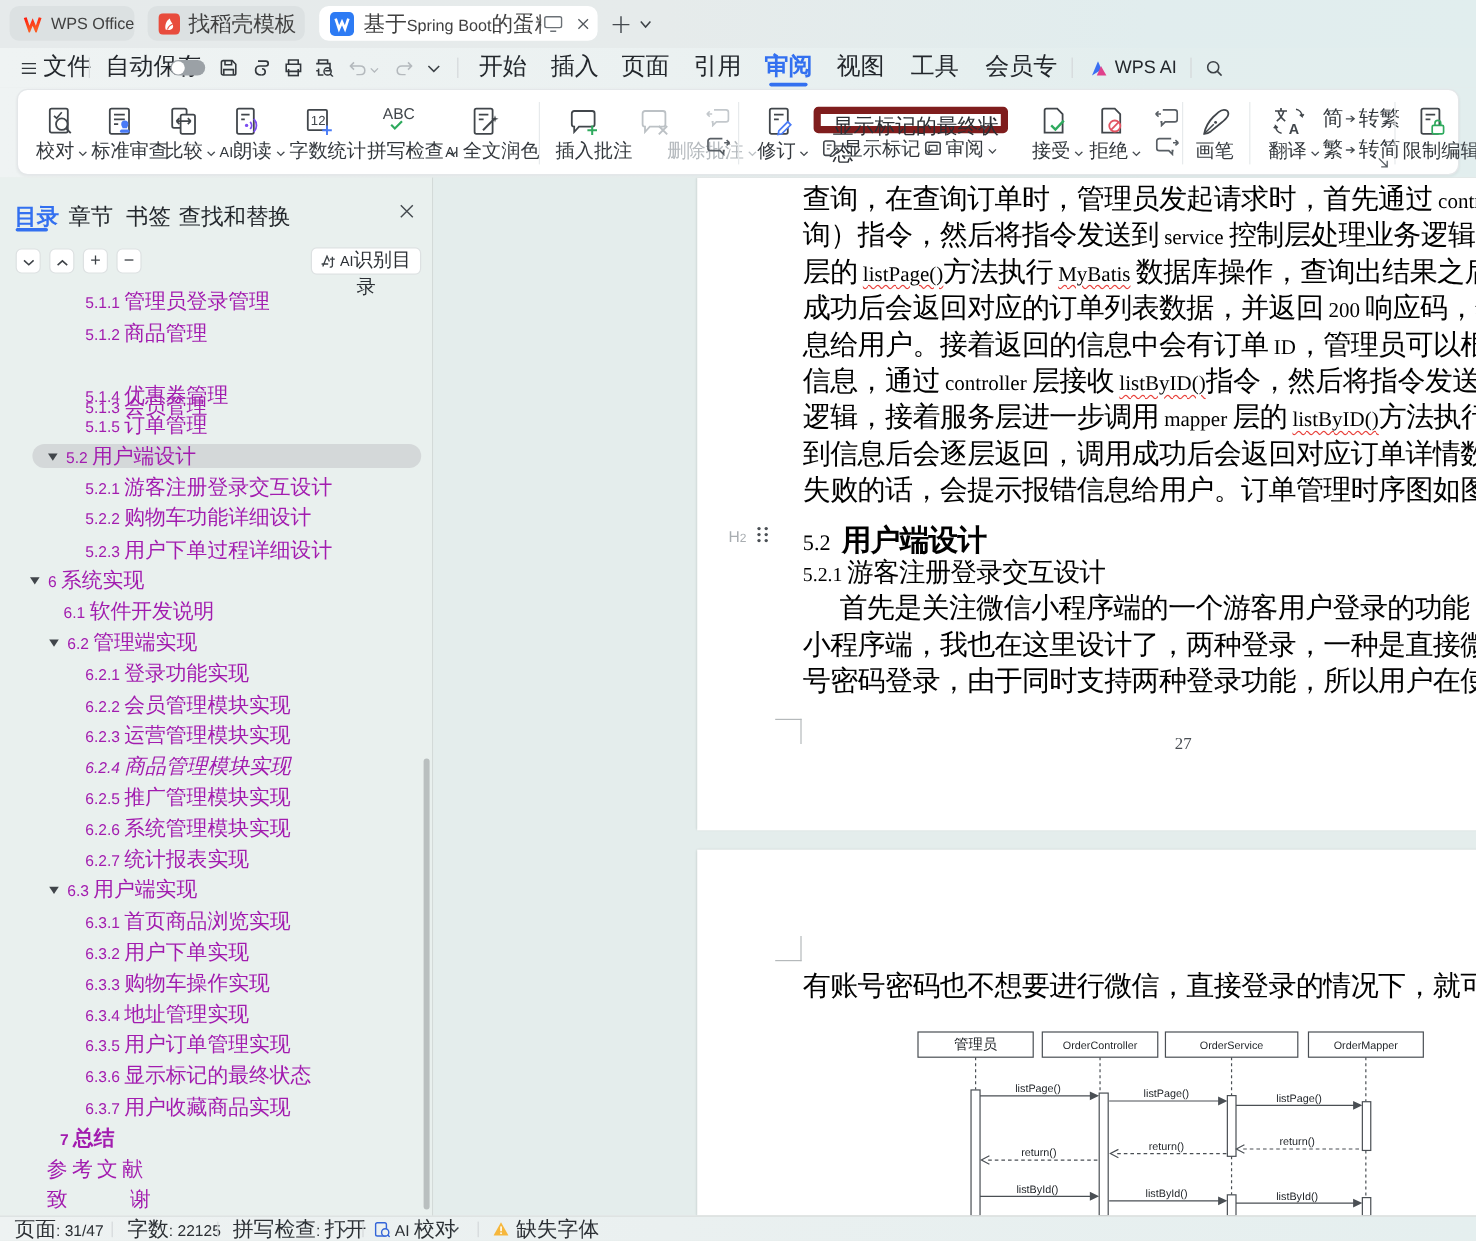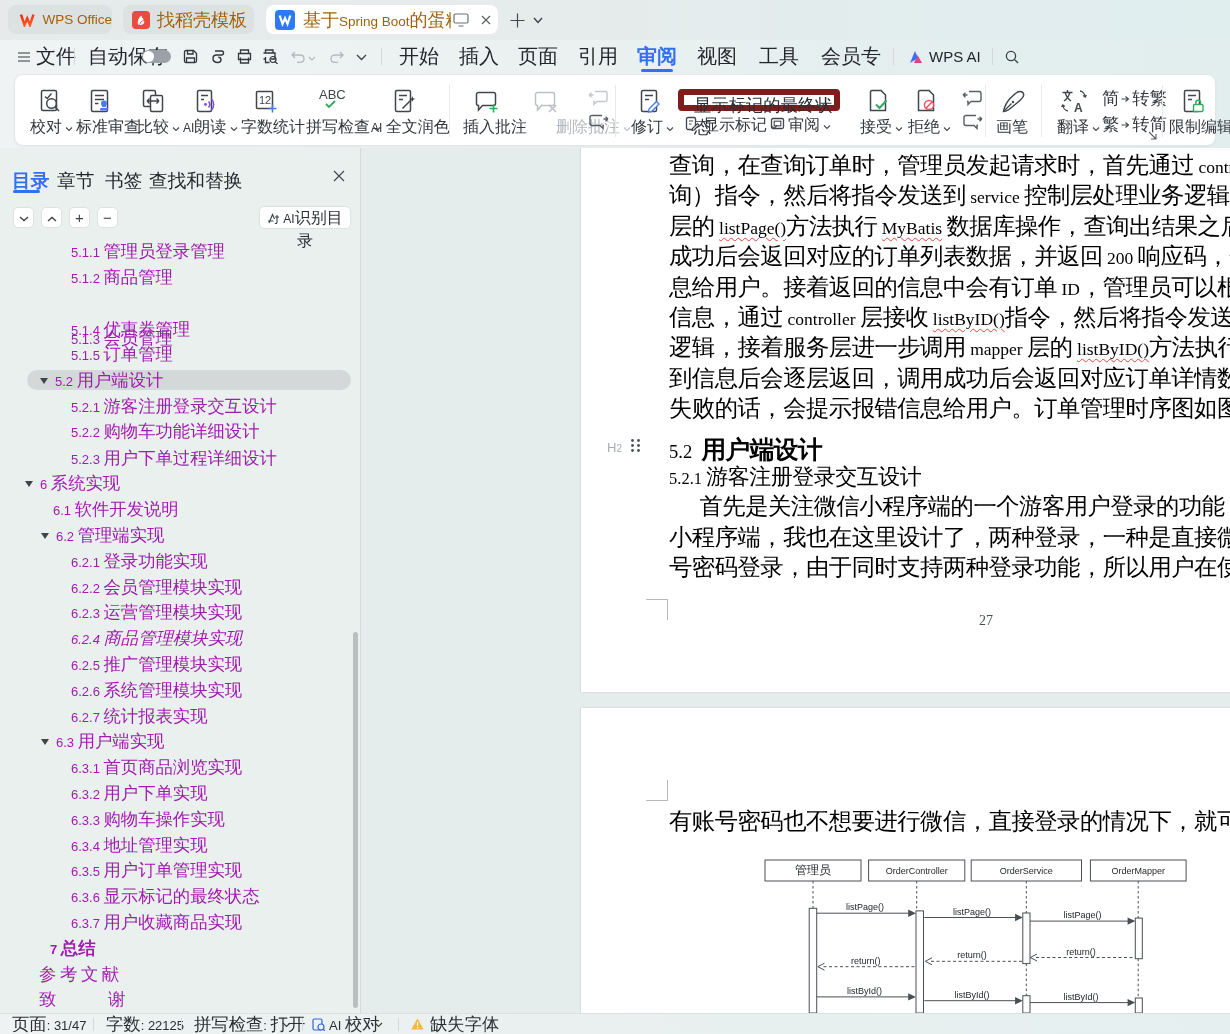--- a/index.html
+++ b/index.html
@@ -7,21 +7,21 @@
   body { position:relative; background:#e7ebea; }
   .abs { position:absolute; }
   .c { font-family:"Liberation Sans",sans-serif; font-size:133.4%; }
   .toc { line-height:15px; }
   .rlabel { line-height:13px; }
   .kai .c { font-style:normal; }
   .doctext .c { letter-spacing:-0.5px; }
 
   
   #titlebar { position:absolute; left:0; top:0; width:1230px; height:40px; background:linear-gradient(90deg,#e6eaeb 0%,#e6ebeb 45%,#e1edee 78%,#e1eeee 100%); }
-  .tab { position:absolute; top:5px; height:29px; border-radius:8px; display:flex; align-items:center; font-size:13.5px; color:#a16207; white-space:nowrap; overflow:hidden; }
+  .tab { position:absolute; top:5px; height:29px; border-radius:8px; display:flex; align-items:center; font-size:13.5px; color:#404040; white-space:nowrap; overflow:hidden; }
   .tab.grey { background:#dce1e2; }
   .tab.white { background:#ffffff; }
 
   
   #menurow { position:absolute; left:0; top:40px; width:1230px; height:33px; background:linear-gradient(90deg,#eff3f3 0%,#ebf1f1 45%,#e3eeee 78%,#e2eeee 100%); }
   .mitem { position:absolute; top:0; height:33px; line-height:33px; font-size:15px; color:#23272c; }
   .mtab { position:absolute; top:0; height:33px; line-height:32px; font-size:15px; color:#23272c; text-align:center; }
   .vdiv { position:absolute; width:1px; background:#d4d8da; }
 
   

